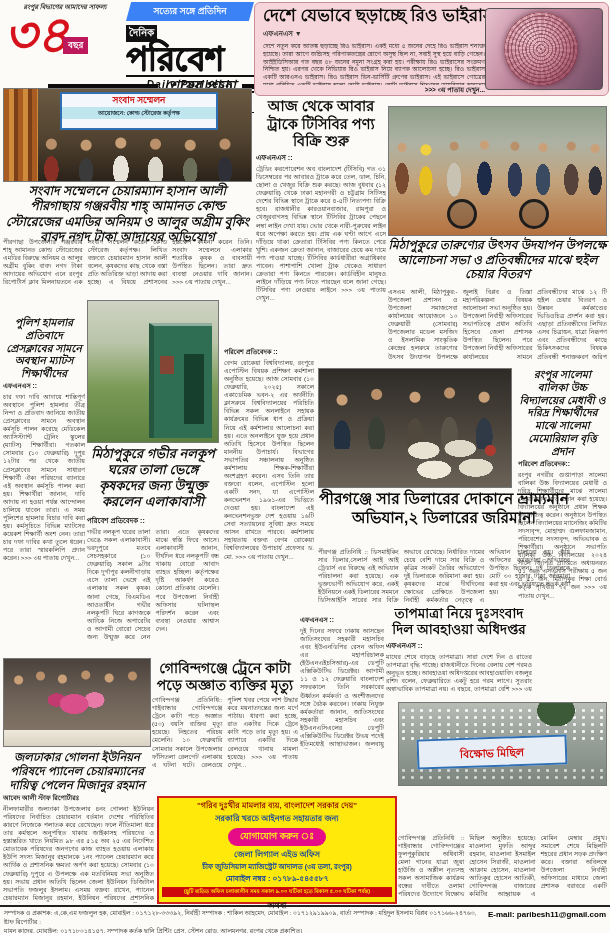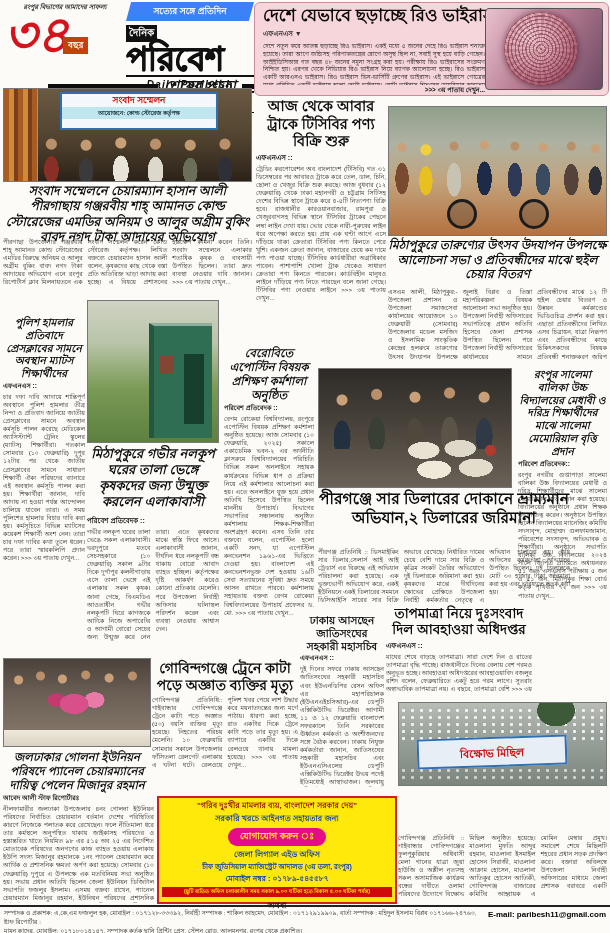--- a/index.html
+++ b/index.html
@@ -9,21 +9,21 @@
   .photo{position:absolute;overflow:hidden;border:1px solid #777;box-sizing:border-box;}
   .hl{font-weight:800;color:#0b0b0b;text-align:center;line-height:1.22;}
   .hl.it{font-style:italic;}
   .byline{font-size:7px;font-weight:bold;margin:1px 0;}
   .body-txt{font-size:6.2px;line-height:1.3;text-align:justify;color:#1c1c1c;overflow:hidden;}
   .cols-2{column-count:2;column-gap:5px;}
   .cols-3{column-count:3;column-gap:5px;}
   
   .slogan{font-size:6.5px;font-style:italic;font-weight:bold;color:#222;line-height:1.2;text-align:center;}
   .big34{font-size:50px;font-weight:900;color:#d6131c;line-height:.9;font-style:italic;}
-  .yearbox{background:#c2410c;color:#fff;font-size:9px;font-weight:bold;padding:1px 5px;}
+  .yearbox{background:#be185d;color:#fff;font-size:9px;font-weight:bold;padding:1px 5px;}
   .ribbon{background:#3b82f6;color:#fff;font-size:9px;font-weight:bold;text-align:center;
           padding:2px 0;clip-path:polygon(4% 0,100% 0,96% 100%,0 100%);}
   .mast-small{font-size:10px;font-weight:900;background:#111;color:#fff;padding:0 3px;display:inline-block;}
   .mast-main{font-size:33px;font-weight:900;line-height:1;letter-spacing:-1px;text-shadow:.6px 0 #000,0 .6px #000;}
   .mast-en{font-size:10.5px;font-weight:bold;font-style:italic;letter-spacing:1px;border-top:2px solid #111;border-bottom:2px solid #111;padding:1px 0;text-align:center;}
   .dateline{font-size:9px;font-weight:bold;text-align:center;padding:2px 0;}
   .plabel-row{display:flex;align-items:center;gap:6px;padding-left:48px;}
   .plabel-row .bar{flex:1;height:5px;background:#0c0c0c;}
   .plabel{font-size:15px;font-weight:900;font-style:italic;white-space:nowrap;}
   
@@ -160,21 +160,20 @@
       <div class="abs" style="left:6px;top:30px;width:14px;height:18px;background:#9a3b2e;opacity:.8;"></div>
     </div>
   </div>
   <div class="abs hl it" style="left:87px;top:446px;width:132px;font-size:13px;">মিঠাপুকুরে গভীর নলকূপ ঘরের তালা ভেঙ্গে কৃষকদের জন্য উন্মুক্ত করলেন এলাকাবাসী</div>
   <div class="abs" style="left:87px;top:514px;width:132px;height:142px;">
     <div class="byline">পরিবেশ প্রতিবেদক ::</div>
     <div class="body-txt cols-2" style="height:128px;">গভীর নলকূপ ঘরের তালা ভেঙে সকল এলাকাবাসী। ভরদুপুরে মতবে সেচসহকারে (১০ ফেব্রুয়ারি) সকাল ৯টার দিকে দুর্গাপুর কলনীগাড়ায় এসে তালা ভেঙ্গে এই এলাকার সকল কৃষক। জানা গেছে, বিএমডিএ আওতাধীন গভীর নলকূপটি ঘিরে কাগজকে আটকে নিজে অপারেটর ও আগামী বোরো সেচের জন্য উন্মুক্ত করে নেন তারা। এতে কৃষকদের মাঝে স্বস্তি ফিরে আসে। এলাকাবাসী জানান, দীর্ঘদিন ধরে নলকূপটি বন্ধ থাকায় বোরো আবাদ ব্যাহত হচ্ছিল। কর্তৃপক্ষের দৃষ্টি আকর্ষণ করেও কোনো প্রতিকার মেলেনি। পরে উপজেলা নির্বাহী অফিসার ঘটনাস্থল পরিদর্শন করেন এবং ব্যবস্থা নেওয়ার আশ্বাস দেন।</div>
   </div>
 
   <div class="abs" style="left:224px;top:346px;width:90px;height:308px;">
-    <div class="hl it" style="font-size:11.5px;">বেরোবিতে এপোস্টিন বিষয়ক প্রশিক্ষণ কর্মশালা অনুষ্ঠিত</div>
     <div class="byline" style="font-size:6.5px;">পরিবেশ প্রতিবেদক ::</div>
     <div class="body-txt" style="height:232px;">বেগম রোকেয়া বিশ্ববিদ্যালয়, রংপুরে এপোস্টিন বিষয়ক প্রশিক্ষণ কর্মশালা অনুষ্ঠিত হয়েছে। আজ সোমবার (১০ ফেব্রুয়ারি, ২০২৫) সকালে একাডেমিক ভবন-২ এর অর্থনীতি ক্লাসরুমে বিশ্ববিদ্যালয়ের পরিচিতি বিভিন্ন সকল অনলাইনে সহায়ক কার্যক্রমের বিভিন্ন ধাপ ও প্রক্রিয়া নিয়ে এই কর্মশালার আলোচনা করা হয়। এতে অনলাইনে যুক্ত হয়ে প্রধান অতিথি হিসেবে উপস্থিত ছিলেন মাননীয় উপাচার্য। বিভাগের সভাপতির সঞ্চালনায় অনুষ্ঠিত কর্মশালায় শিক্ষক-শিক্ষার্থীরা অংশগ্রহণ করেন। এসব তিনি তার বক্তব্যে বলেন, এপোস্টিন হলো একটি সনদ, যা এপোস্টিল কনভেনশন ১৯৬১-এর ভিত্তিতে দেওয়া হয়। বাংলাদেশ এই কনভেনশনভুক্ত দেশ হওয়ায় ১৬টি সেবা সত্যায়নের সুবিধা দ্রুত সময়ে আসন রাখতে পারবে। কর্মশালায় সহায়তায় বক্তব্য বেগম রোকেয়া বিশ্ববিদ্যালয়ের উপাচার্য প্রফেসর ড. মো. &gt;&gt;&gt; ৩য় পাতায় দেখুন...</div>
   </div>
 
   <div class="photo" style="left:318px;top:368px;width:194px;height:120px;background:linear-gradient(180deg,#2e2b27 0%,#4a443c 50%,#6b6257 100%);">
     <div class="abs" style="left:0;top:10px;right:0;height:70px;background:
       radial-gradient(circle at 12% 30%, #caa079 0 5px, transparent 6px),
       radial-gradient(ellipse 14px 30px at 12% 85%, #23303f 0 60%, transparent 61%),
       radial-gradient(circle at 30% 22%, #b9906a 0 5px, transparent 6px),
       radial-gradient(ellipse 14px 30px at 30% 80%, #3a3f35 0 60%, transparent 61%),
@@ -194,21 +193,20 @@
   <div class="abs hl" style="left:318px;top:490px;width:252px;font-size:15.5px;">পীরগঞ্জে সার ডিলারের দোকানে ভ্রাম্যমান অভিযান,২ ডিলারের জরিমানা</div>
   <div class="abs body-txt cols-3" style="left:318px;top:548px;width:252px;height:58px;">পীরগঞ্জ প্রতিনিধি :: ডিসমাইকিং সার ডিলার,সেলার্স আই আই ট্রেডার্স এর বিরুদ্ধে এই অভিযান পরিচালনা করা হয়েছে। এক ভুক্তভোগী অভিযোগ করে, একই ইউনিয়নে একই ডিলারের সমমনে ডিসিআইসি সারের সার বিক্রি অভাবে রেখেছে। নির্ধারিত দামের চেয়ে বেশি দামে সার বিক্রি ও কৃত্রিম সংকট তৈরির অভিযোগে দুই ডিলারকে জরিমানা করা হয়। কৃষকদের মাঝে দীর্ঘদিনের ক্ষোভের প্রেক্ষিতে উপজেলা নির্বাহী কর্মকর্তার নেতৃত্বে এ অভিযান চালানো হয়। কৃষি অফিসের কর্মকর্তারা অভিযানে উপস্থিত ছিলেন। দুই ডিলারকে মোট ৩০ হাজার টাকা জরিমানা করা হয় এবং ভবিষ্যতে সতর্ক করা হয়।</div>
 
   <div class="abs" style="left:518px;top:368px;width:89px;height:344px;">
     <div class="hl it" style="font-size:10.5px;">রংপুর সালেমা বালিকা উচ্চ বিদ্যালয়ের মেধাবী ও দরিদ্র শিক্ষার্থীদের মাঝে সালেমা মেমোরিয়াল বৃত্তি প্রদান</div>
     <div class="byline" style="font-size:6.5px;">পরিবেশ প্রতিবেদক::</div>
     <div class="body-txt" style="height:252px;">রংপুর নগরীর গুপ্তাপাড়া সালেমা বালিকা উচ্চ বিদ্যালয়ের মেধাবী ও দরিদ্র শিক্ষার্থীদের মাঝে সালেমা মেমোরিয়াল বৃত্তি প্রদান করা হয়েছে। বিদ্যালয়ের অনুষ্ঠানে প্রধান শিক্ষক সভাপতিত্ব করেন। অনুষ্ঠানে উপস্থিত ছিলেন বিদ্যালয়ের ম্যানেজিং কমিটির সদস্যবৃন্দ, মোহাম্মদ গুলফামজামান, পরিবেশের সদস্যবৃন্দ, অভিভাবক ও শিক্ষার্থীরা। অনুষ্ঠানে সভাপতি বালিকা উচ্চ বিদ্যালয়ের ২০২৪ সালে জিপিএ প্রাপ্তিতে অধ্যয়নরত ৫১ জন, এসএসসি পরীক্ষায় ৫ জন ও ৫১ জন, মিঠাপুকুর শিক্ষা বোর্ড কর্তৃক পৃথিবীর ৭২ জন &gt;&gt;&gt; ৩য় পাতায় দেখুন...</div>
   </div>
 
   <div class="abs" style="left:300px;top:614px;width:84px;height:178px;">
-    <div class="hl" style="font-size:10.5px;">ঢাকায় আসছেন জাতিসংঘের সহকারী মহাসচিব</div>
     <div class="byline" style="font-size:6.5px;">এফএনএস ::</div>
     <div class="body-txt" style="height:122px;">দুই দিনের সফরে ঢাকায় আসছেন জাতিসংঘের সহকারী মহাসচিব এবং ইউএনডিপির রেসন অফিস এর মহাপরিচালক (ইউএনএইচসিআর)-এর ডেপুটি এক্সিকিউটিভ ডিরেক্টর। আগামী ১১ ও ১২ ফেব্রুয়ারি বাংলাদেশ সফরকালে তিনি সরকারের ঊর্ধ্বতন কর্মকর্তা ও অংশীজনদের সঙ্গে বৈঠক করবেন। ঢাকায় নিযুক্ত কর্মকর্তারা জানান, জাতিসংঘের সহকারী মহাসচিব এবং ইউএনএসিএলের ডেপুটি এক্সিকিউটিভ ডিরেক্টর উভয় পদেই ইতিমধ্যেই আস্থাভাজন। জলবায়ু পরিবর্তন এবং টেকসই অবকাঠামোর মতো চৌহদ্দিতে সহযোগিতা করতে ম্যালেরিয়া এলিমিনেশন প্রোগ্রাম &gt;&gt;&gt; ৩য় পাতায় দেখুন...</div>
   </div>
 
   <div class="abs" style="left:386px;top:606px;width:146px;height:94px;">
     <div class="hl" style="font-size:13.5px;">তাপমাত্রা নিয়ে দুঃসংবাদ দিল আবহাওয়া অধিদপ্তর</div>
     <div class="byline">এফএনএস ::</div>
     <div class="body-txt" style="height:40px;">মাঘের শেষে বাড়ছে তাপমাত্রা। সারা দেশে দিন ও রাতের তাপমাত্রা বৃদ্ধি পাচ্ছে। রাজধানীতে দিনের বেলায় বেশ গরমও অনুভূত হচ্ছে। আবহাওয়া অধিদপ্তরের আবহাওয়াবিদ বজলুর রশিদ বলেন, ফেব্রুয়ারিতে একটু হরে গরম লাগে। সুতরাং অস্বাভাবিক তাপমাত্রা নয়। এ বছরে, তাপমাত্রা বেশি &gt;&gt;&gt; ৩য় পাতায় দেখুন...</div>
   </div>
 

